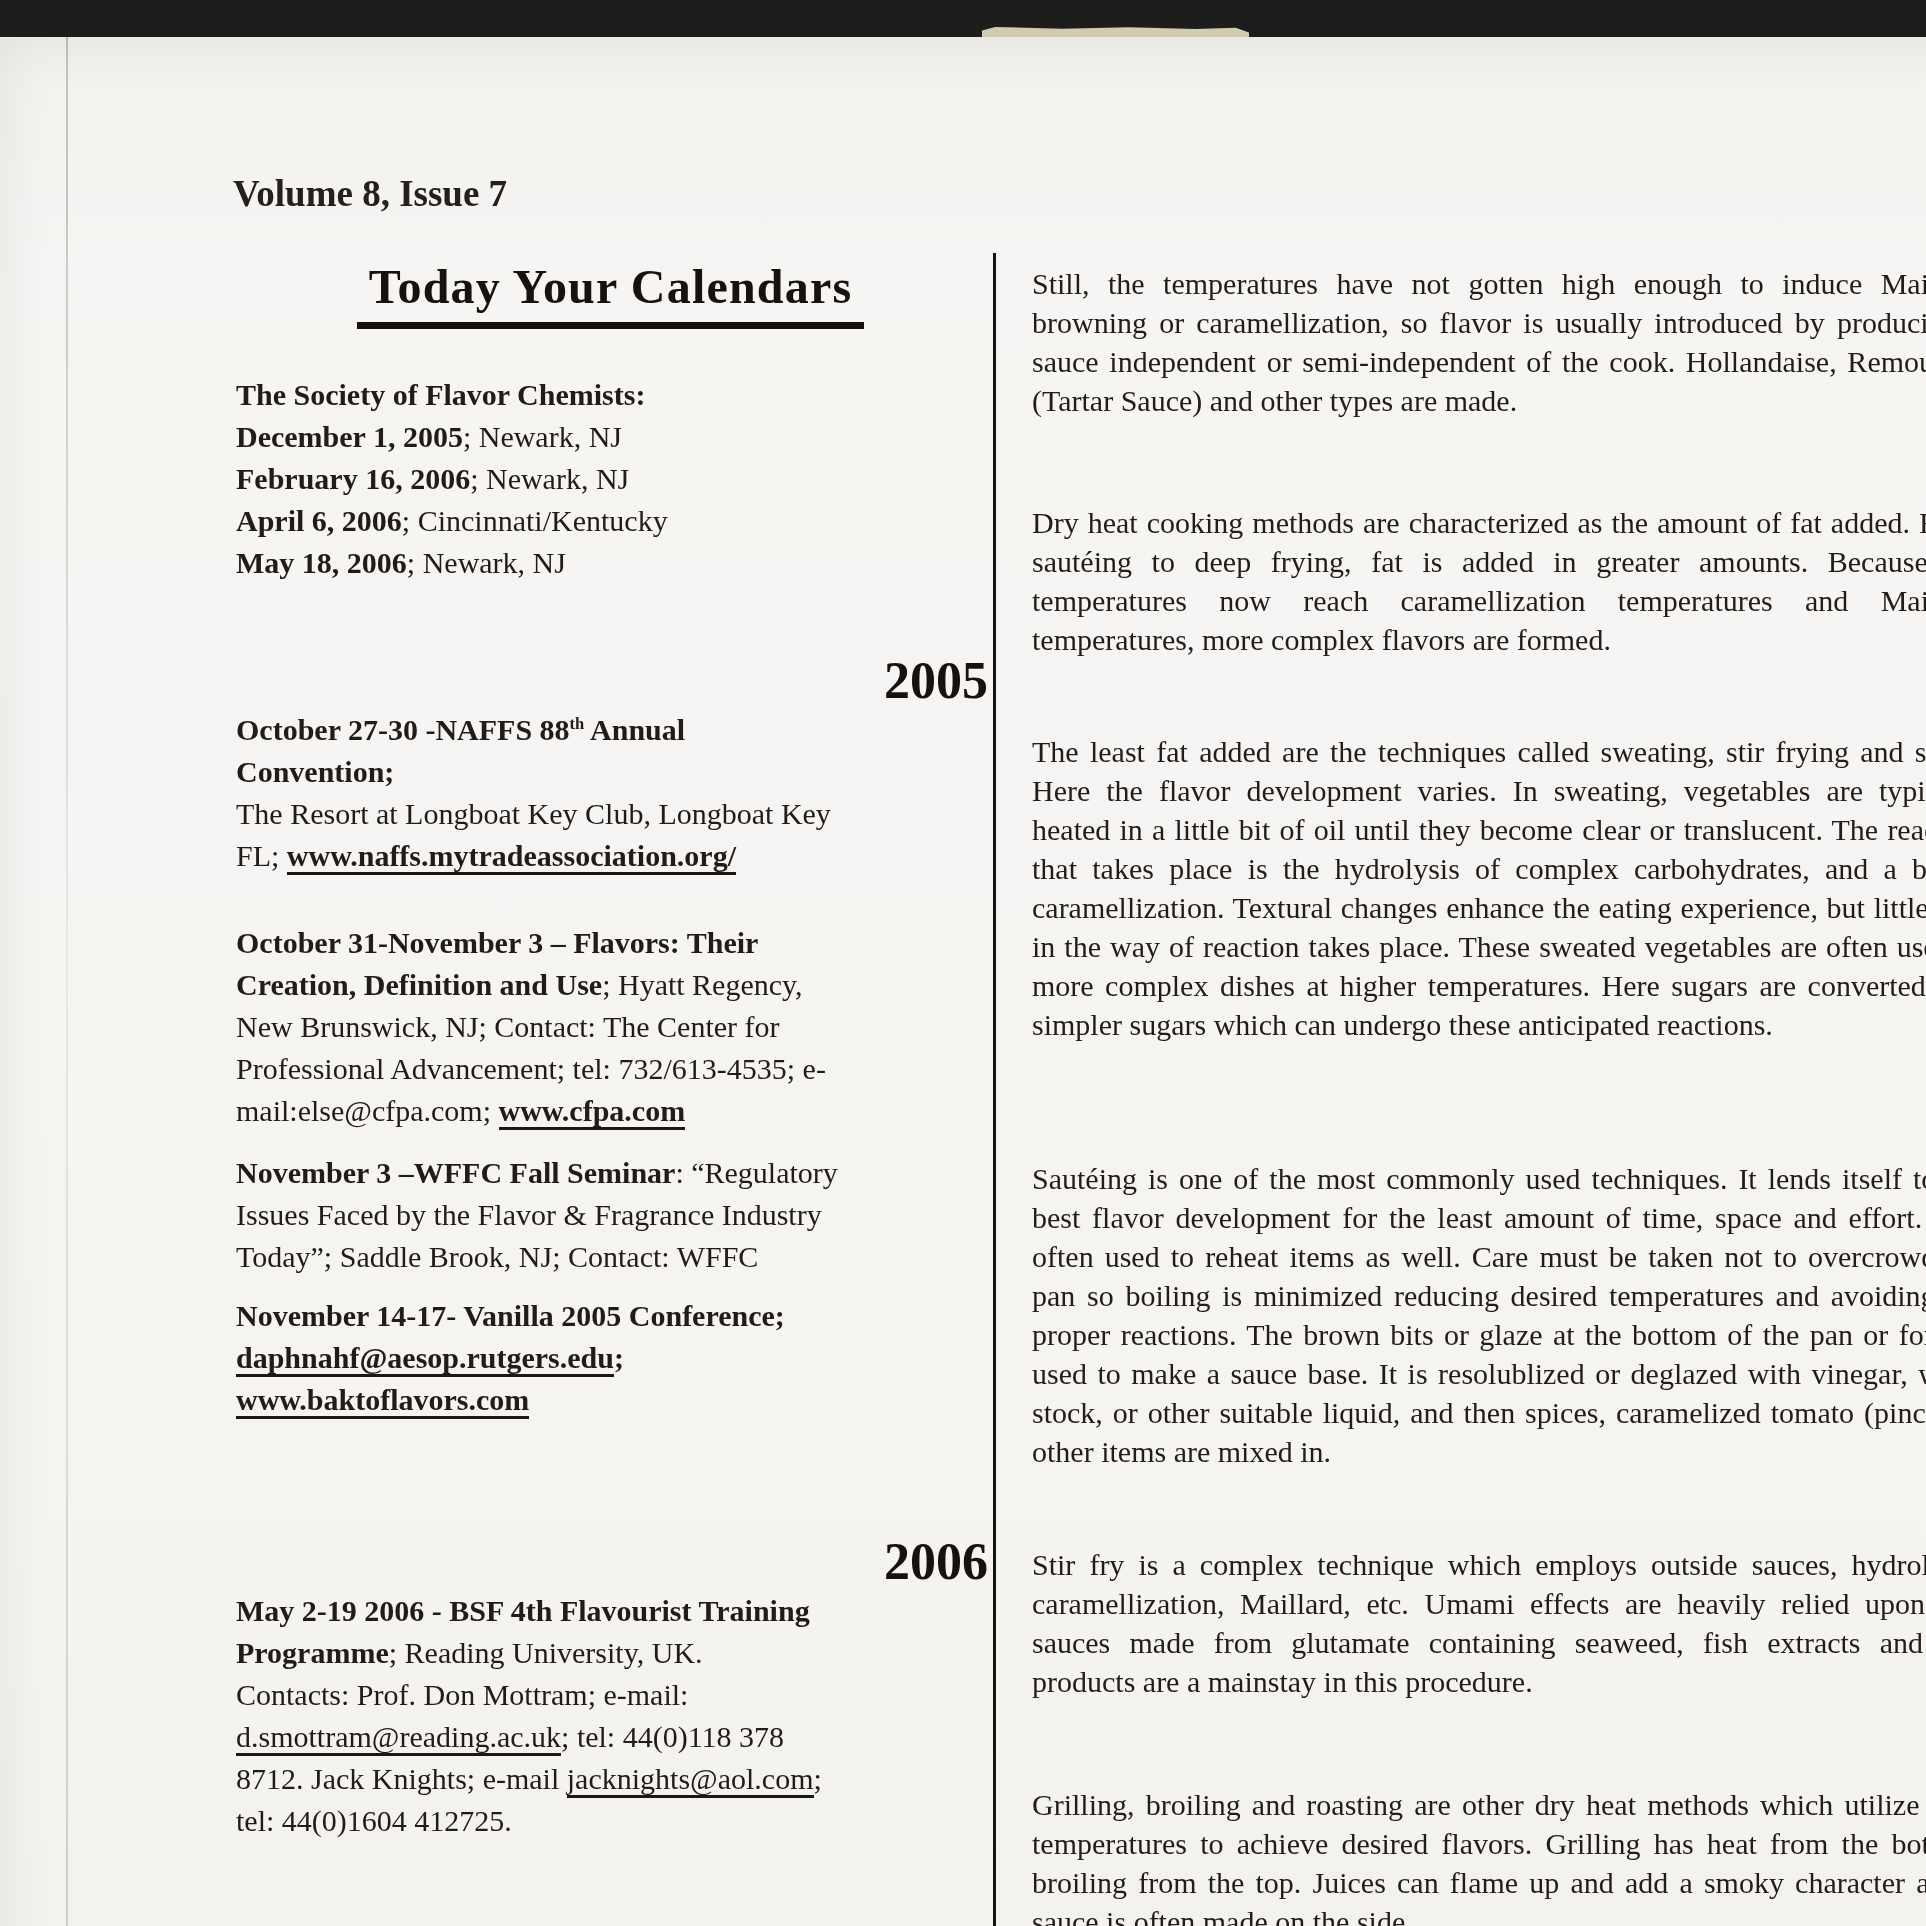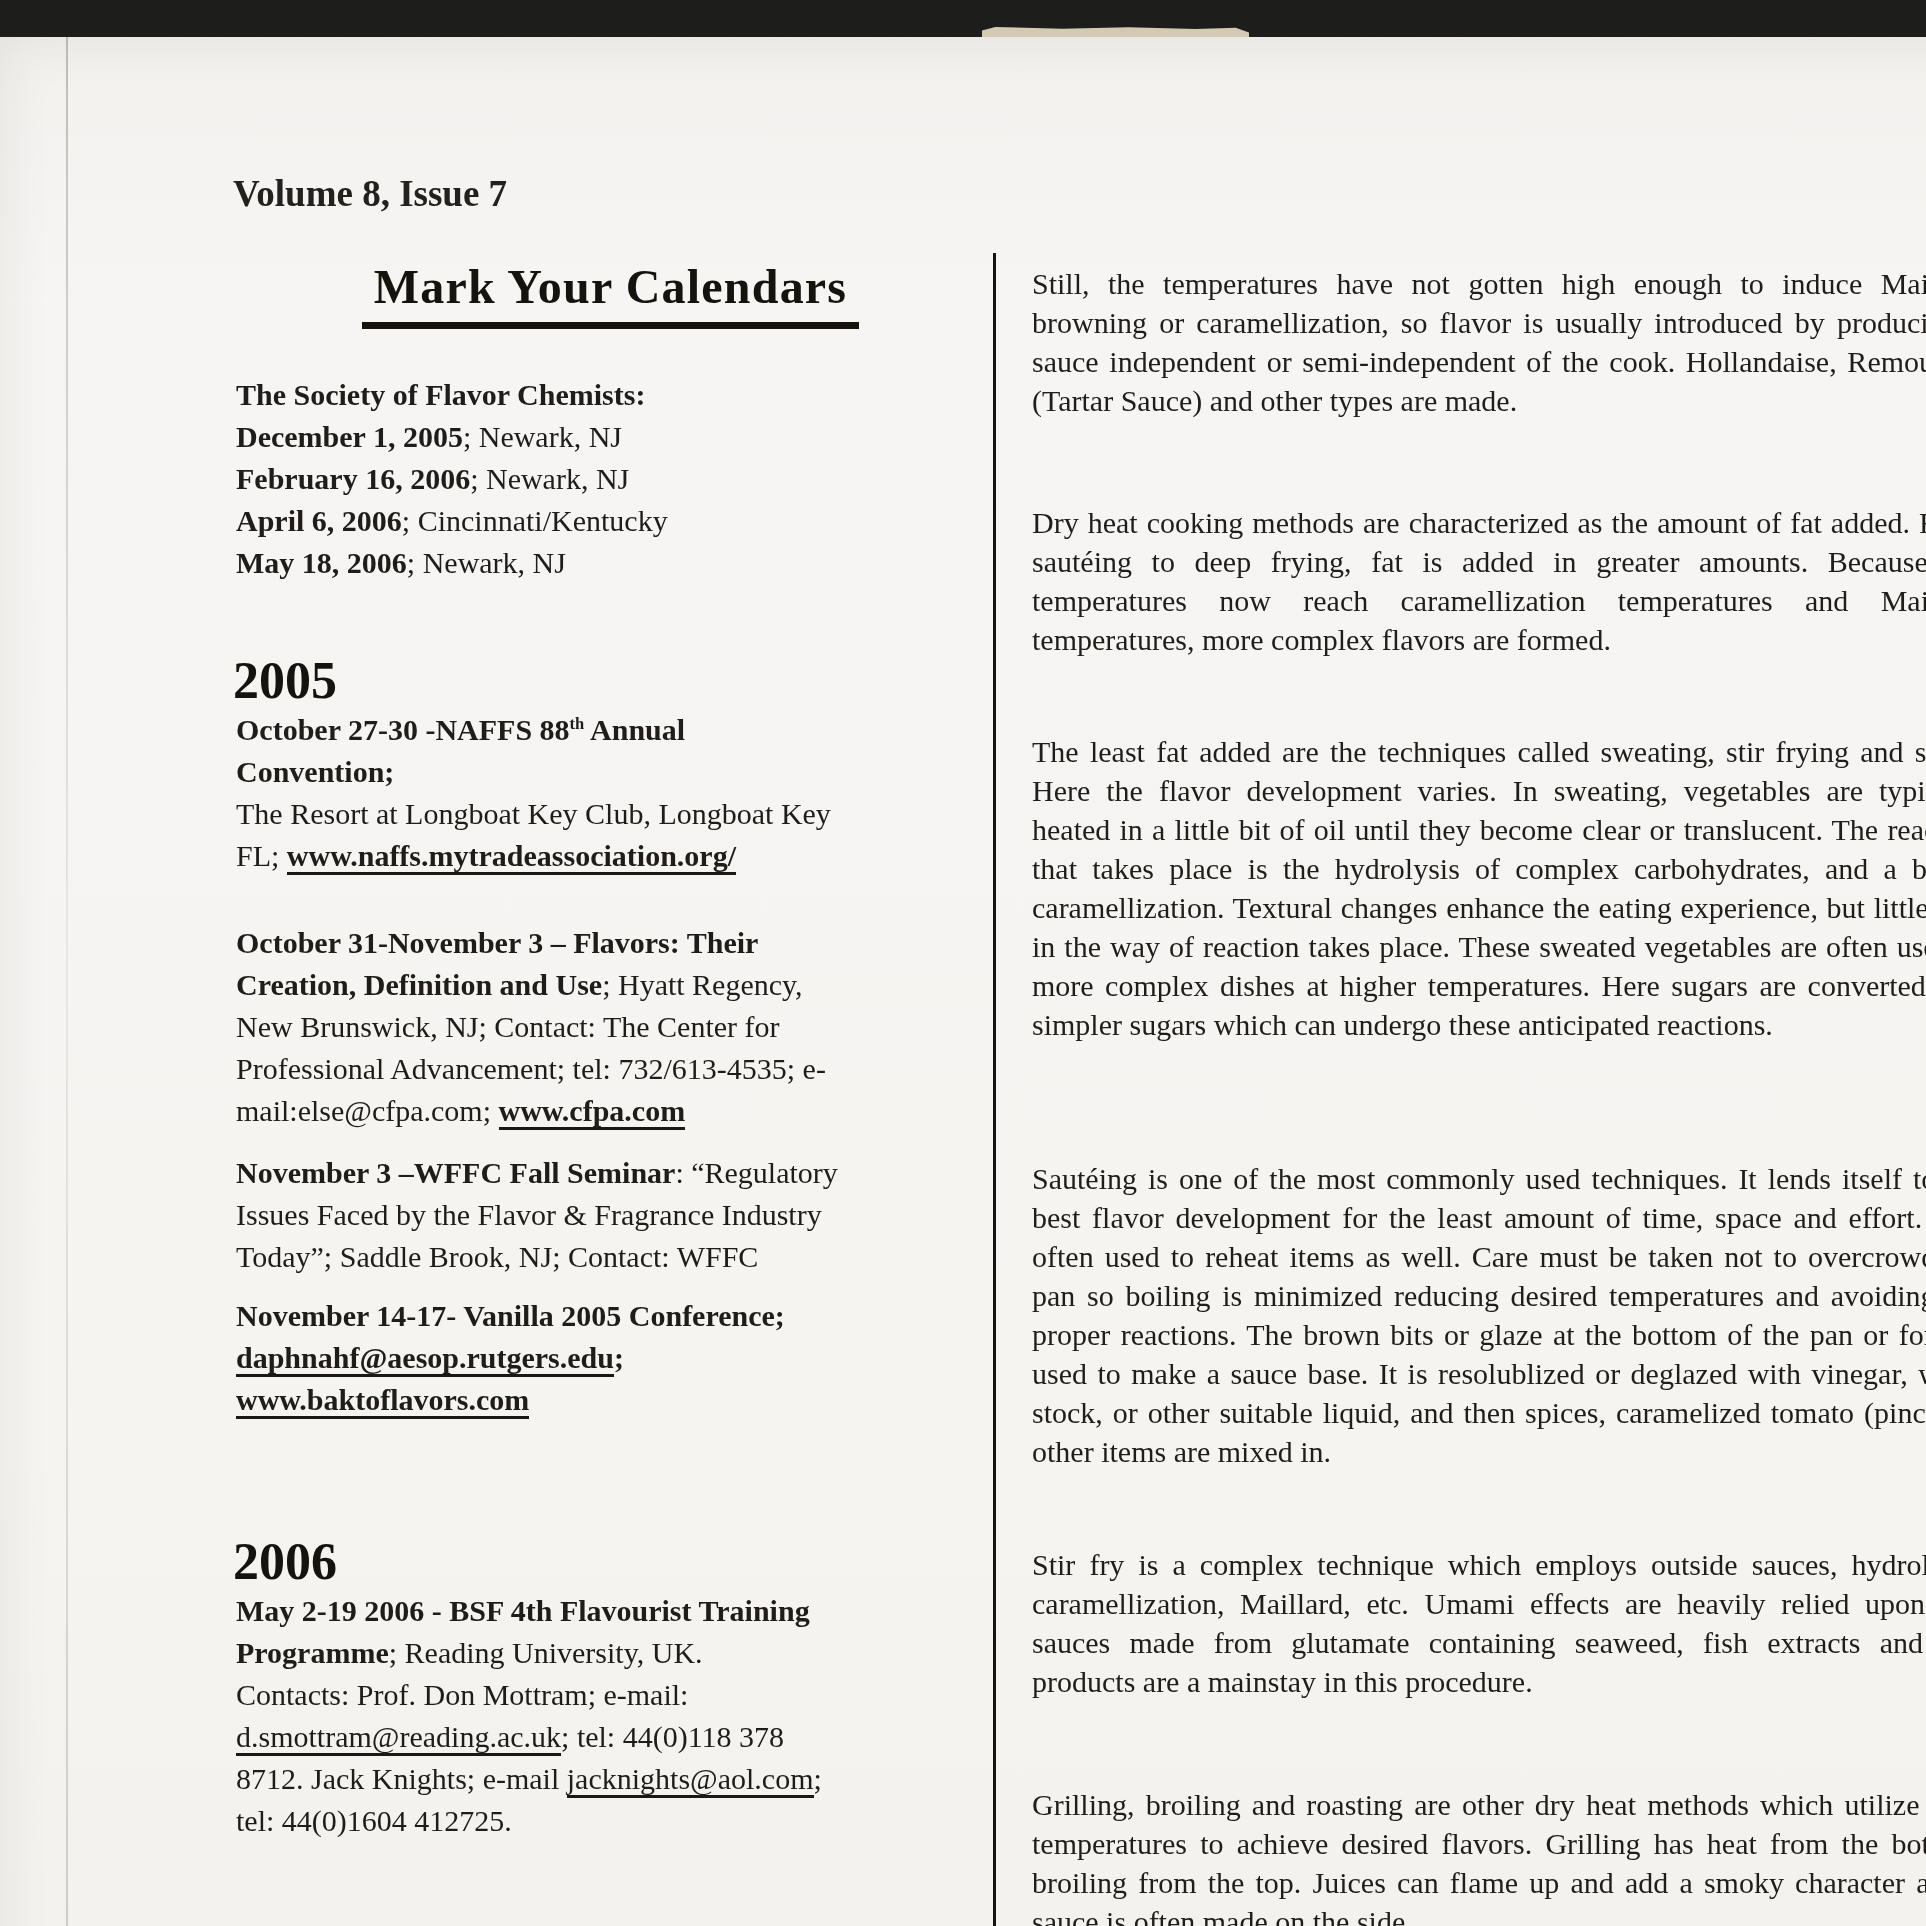--- a/index.html
+++ b/index.html
@@ -23,21 +23,21 @@
   .cal-title{position:absolute;left:233px;top:222px;width:755px;margin:0;text-align:center;}
   .cal-title span{display:inline-block;font-size:48px;font-weight:bold;letter-spacing:1.2px;
     color:#16120d;border-bottom:7px solid #16120d;padding:0 11.6px 7.7px;}
 
   .lblock{position:absolute;left:236px;width:761px;font-size:30px;line-height:42px;color:#201c19;}
   .lblock p{margin:0;}
   .b{font-weight:bold;}
   .ul{border-bottom:3.1px solid #1c1815;}
   sup{font-size:55%;vertical-align:super;line-height:0;}
 
-  .year{position:absolute;left:233px;width:755px;margin:0;text-align:left;
+  .year{position:absolute;left:233px;width:755px;margin:0;text-align:right;
     font-size:52px;font-weight:bold;color:#16120d;}
 
   .para{position:absolute;left:1032px;width:952px;margin:0;
     font-size:30px;line-height:39px;text-align:justify;color:#211d1a;}
 
   .tab{position:absolute;}
   .tab.top{left:982px;top:27px;width:267px;height:17px;background:#d2cab1;
     clip-path:polygon(0 20%,5% 0,30% 10%,55% 2%,80% 12%,95% 4%,100% 32%,100% 70%,90% 100%,74% 80%,58% 100%,42% 78%,26% 100%,12% 82%,0 100%);}
 </style>
 </head>
@@ -45,21 +45,21 @@
 
 <div class="tab top"></div>
 
 <div class="paper">
   <div class="crease"></div>
 
   <p class="issue">Volume 8, Issue 7</p>
 
   <div class="divider"></div>
 
-  <h1 class="cal-title"><span>Mark Your Calendars</span></h1>
+  <h1 class="cal-title"><span>Today Your Calendars</span></h1>
 
   <div class="lblock" style="top:337px;">
     <p><span class="b">The Society of Flavor Chemists:</span></p>
     <p><span class="b">December 1, 2005</span><span>; Newark, NJ</span></p>
     <p><span class="b">February 16, 2006</span><span>; Newark, NJ</span></p>
     <p><span class="b">April 6, 2006</span><span>; Cincinnati/Kentucky</span></p>
     <p><span class="b">May 18, 2006</span><span>; Newark, NJ</span></p>
   </div>
 
   <h2 class="year" style="top:614px;">2005</h2>

